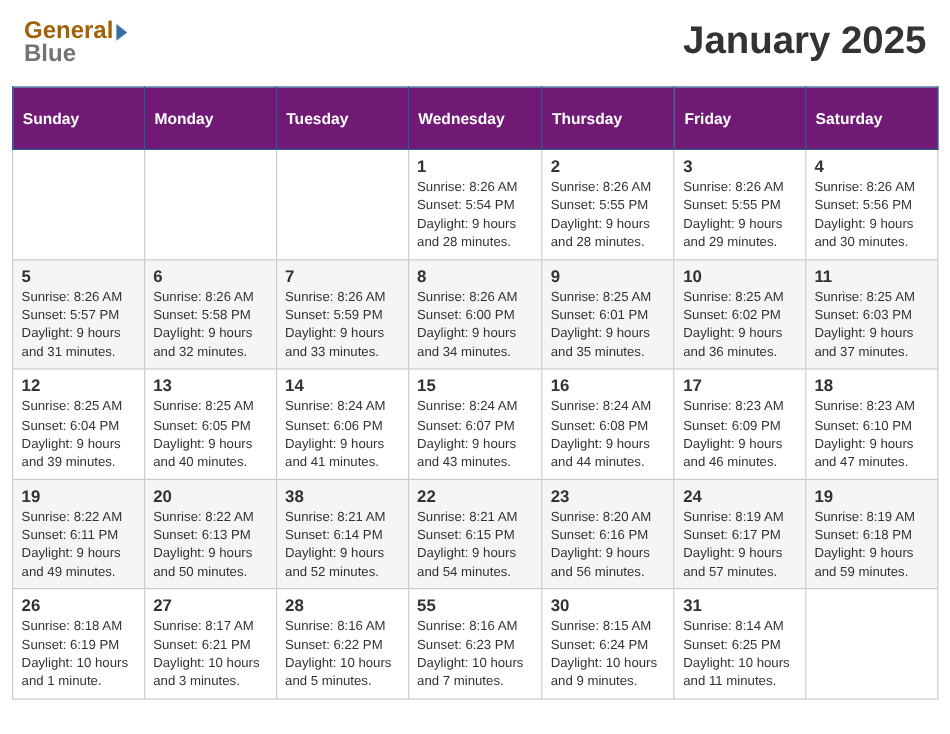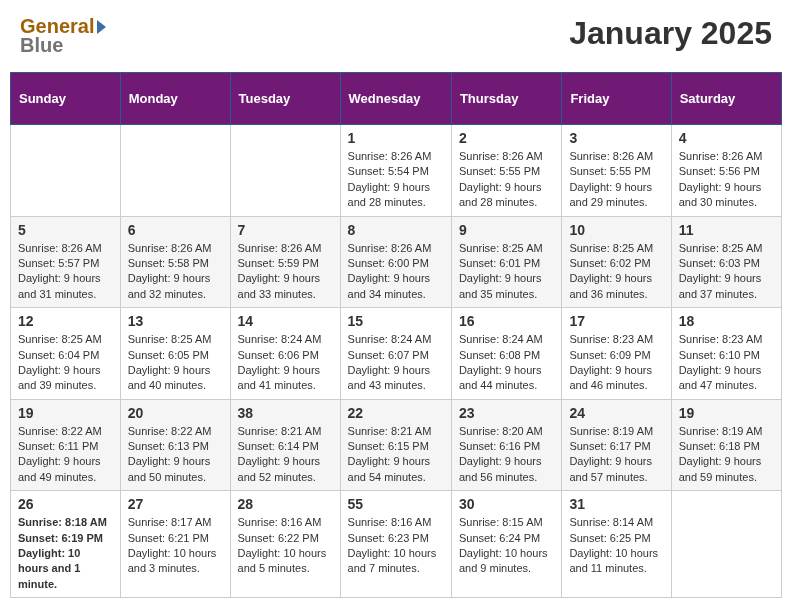--- a/index.html
+++ b/index.html
@@ -260,21 +260,21 @@
         <td>
           <span class="day-number">19</span>
           <div class="day-info" style="white-space: pre-line;">Sunrise: 8:19 AM
 Sunset: 6:18 PM
 Daylight: 9 hours and 59 minutes.</div>
         </td>
       </tr>
       <tr>
         <td>
           <span class="day-number">26</span>
-          <div class="day-info" style="white-space: pre-line; font-weight: bold;">Sunrise: 8:18 AM
+          <div class="day-info" style="white-space: pre-line;">Sunrise: 8:18 AM
 Sunset: 6:19 PM
 Daylight: 10 hours and 1 minute.</div>
         </td>
         <td>
           <span class="day-number">27</span>
           <div class="day-info" style="white-space: pre-line;">Sunrise: 8:17 AM
 Sunset: 6:21 PM
 Daylight: 10 hours and 3 minutes.</div>
         </td>
         <td>

